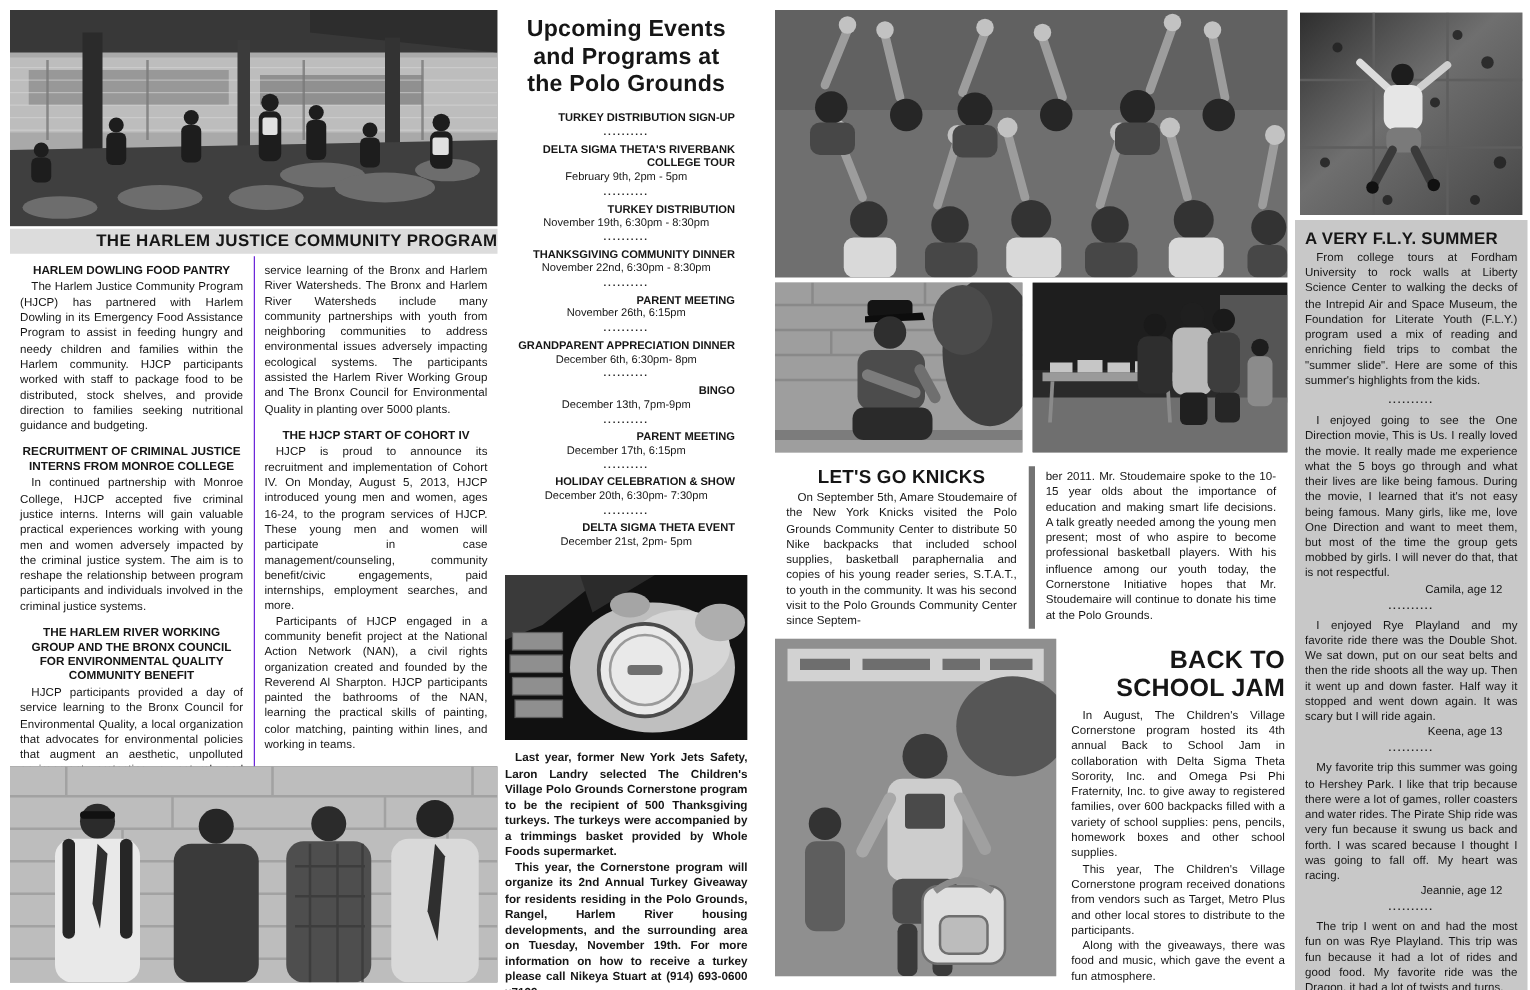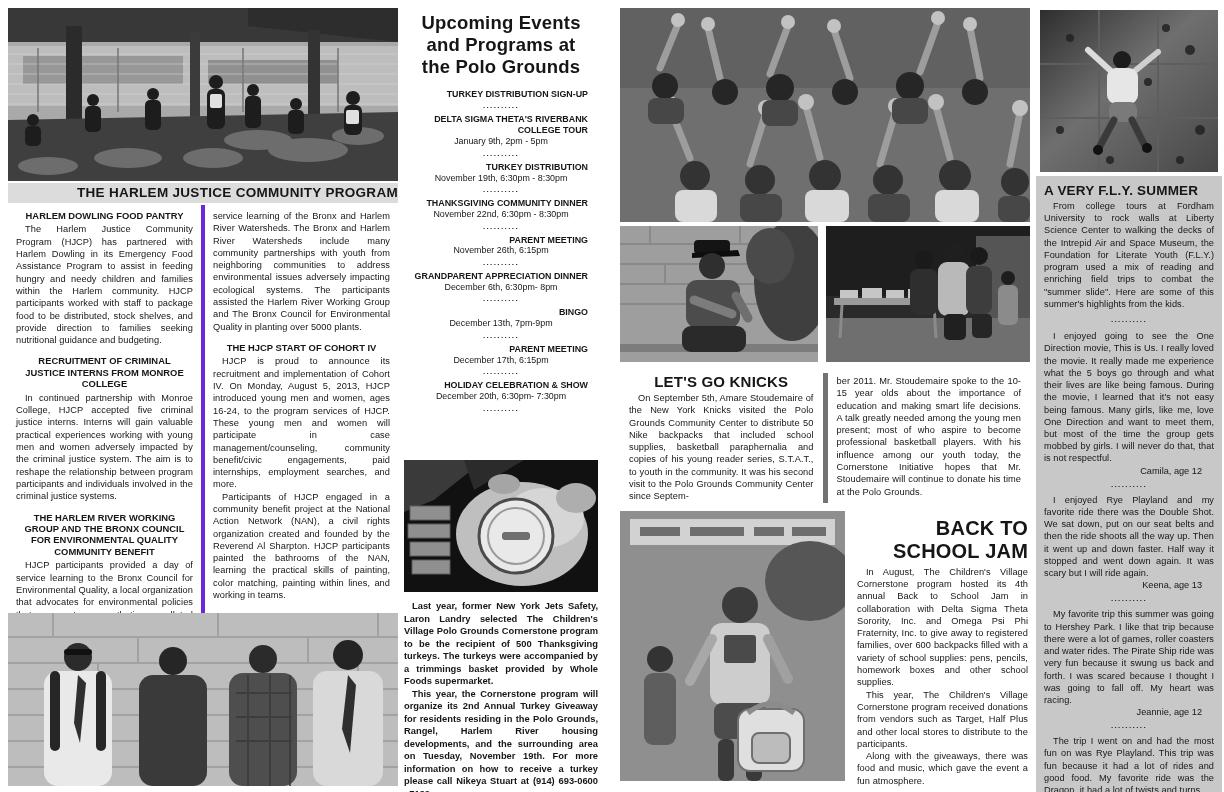--- a/index.html
+++ b/index.html
@@ -11,21 +11,21 @@
   .abs{position:absolute;}
   .photo{overflow:hidden;background:#888;}
   .photo svg{display:block;width:100%;height:100%;}
 
   
   .block-left{left:8px;top:8px;width:390px;}
   .band{background:#dcdcdc;text-align:right;font-weight:bold;font-size:13.5px;
         letter-spacing:.3px;padding:2px 0 3px;margin-top:2px;}
   .two-col{display:flex;padding:2px 0 6px;}
   .tcol{flex:1;padding:2px 8px 0 8px;min-width:0;}
-  .tcol + .tcol{border-left:4px solid #6d28d9;}
+  .tcol + .tcol{border-left:1px solid #6d28d9;}
   .sec-h{font-size:9.4px;font-weight:bold;text-align:center;line-height:1.22;margin:9px 2px 2px;}
   .bt{font-size:9.25px;line-height:1.33;text-align:justify;margin:0;letter-spacing:.05px;}
   .ind{text-indent:9px;}
 
   
   .block-mid{left:404px;top:8px;width:194px;height:778px;}
   .events-title{font-weight:bold;font-size:18.5px;line-height:1.18;text-align:center;
                 white-space:pre-line;margin:4px 0 12px;letter-spacing:.2px;}
   .ev-name{font-size:8.9px;font-weight:bold;text-align:right;line-height:1.22;margin:0 10px;}
   .ev-when{font-size:8.9px;text-align:center;white-space:pre-line;line-height:1.3;margin:0;}
@@ -195,21 +195,21 @@
 and Programs at
 the Polo Grounds</h2>
 
     <div>
       <div>
         <h5 class="ev-name">TURKEY DISTRIBUTION SIGN-UP</h5>
         <div class="sep">..........</div>
       </div>
       <div>
         <h5 class="ev-name">DELTA SIGMA THETA'S RIVERBANK COLLEGE TOUR</h5>
-        <p class="ev-when" style="white-space: pre-line;">January 9th, 2pm - 5pm</p>
+        <p class="ev-when" style="white-space: pre-line;">February 9th, 2pm - 5pm</p>
         <div class="sep">..........</div>
       </div>
       <div>
         <h5 class="ev-name">TURKEY DISTRIBUTION</h5>
         <p class="ev-when" style="white-space: pre-line;">November 19th, 6:30pm - 8:30pm</p>
         <div class="sep">..........</div>
       </div>
       <div>
         <h5 class="ev-name">THANKSGIVING COMMUNITY DINNER</h5>
         <p class="ev-when" style="white-space: pre-line;">November 22nd, 6:30pm - 8:30pm</p>
@@ -232,20 +232,24 @@
       </div>
       <div>
         <h5 class="ev-name">PARENT MEETING</h5>
         <p class="ev-when" style="white-space: pre-line;">December 17th, 6:15pm</p>
         <div class="sep">..........</div>
       </div>
       <div>
         <h5 class="ev-name">HOLIDAY CELEBRATION &amp; SHOW</h5>
         <p class="ev-when" style="white-space: pre-line;">December 20th, 6:30pm- 7:30pm</p>
         <div class="sep">..........</div>
+      </div>
+      <div>
+        <h5 class="ev-name">DELTA SIGMA THETA EVENT</h5>
+        <p class="ev-when" style="white-space: pre-line;">December 21st, 2pm- 5pm</p>
       </div>
     </div>
 
     <figure class="photo mid-photo" style="margin:0;">
       <svg viewBox="0 0 194 132" preserveAspectRatio="none">
         <rect width="194" height="132" fill="#111111"></rect>
         <polygon points="0,0 80,0 30,40 0,52" fill="#3a3a3a"></polygon>
         <polygon points="60,0 120,0 70,30" fill="#2b2b2b"></polygon>
         <g fill="#8f8f8f" stroke="#5c5c5c">
           <rect x="6" y="46" width="40" height="14"></rect>
@@ -426,21 +430,21 @@
           <rect x="98" y="228" width="16" height="42" rx="6" fill="#3a3a3a"></rect>
           <rect x="126" y="228" width="16" height="42" rx="6" fill="#3a3a3a"></rect>
           <rect x="118" y="198" width="66" height="62" rx="12" fill="#dfdfdf" stroke="#6f6f6f" stroke-width="2"></rect>
           <rect x="132" y="222" width="38" height="30" rx="7" fill="#bcbcbc" stroke="#6f6f6f" stroke-width="2"></rect>
           <path d="M128 202 q22 -18 46 0" fill="none" stroke="#8b8b8b" stroke-width="5"></path>
         </svg>
       </figure>
       <div class="bts-article">
         <h3 class="bts-title">BACK TO SCHOOL JAM</h3>
         <p class="bt ind">In August, The Children's Village Cornerstone program hosted its 4th annual Back to School Jam in collaboration with Delta Sigma Theta Sorority, Inc. and Omega Psi Phi Fraternity, Inc. to give away to registered families, over 600 backpacks filled with a variety of school supplies: pens, pencils, homework boxes and other school supplies.</p>
-        <p class="bt ind">This year, The Children's Village Cornerstone program received donations from vendors such as Target, Half Plus and other local stores to distribute to the participants.</p>
+        <p class="bt ind">This year, The Children's Village Cornerstone program received donations from vendors such as Target, Metro Plus and other local stores to distribute to the participants.</p>
         <p class="bt ind">Along with the giveaways, there was food and music, which gave the event a fun atmosphere.</p>
       </div>
     </div>
   </div>
 
   <div class="abs block-right">
     <figure class="photo right-photo" style="margin-bottom:0;">
       <svg viewBox="0 0 178 162" preserveAspectRatio="none">
         <defs>
           <linearGradient id="wallg" x1="0" y1="0" x2="1" y2="1">

